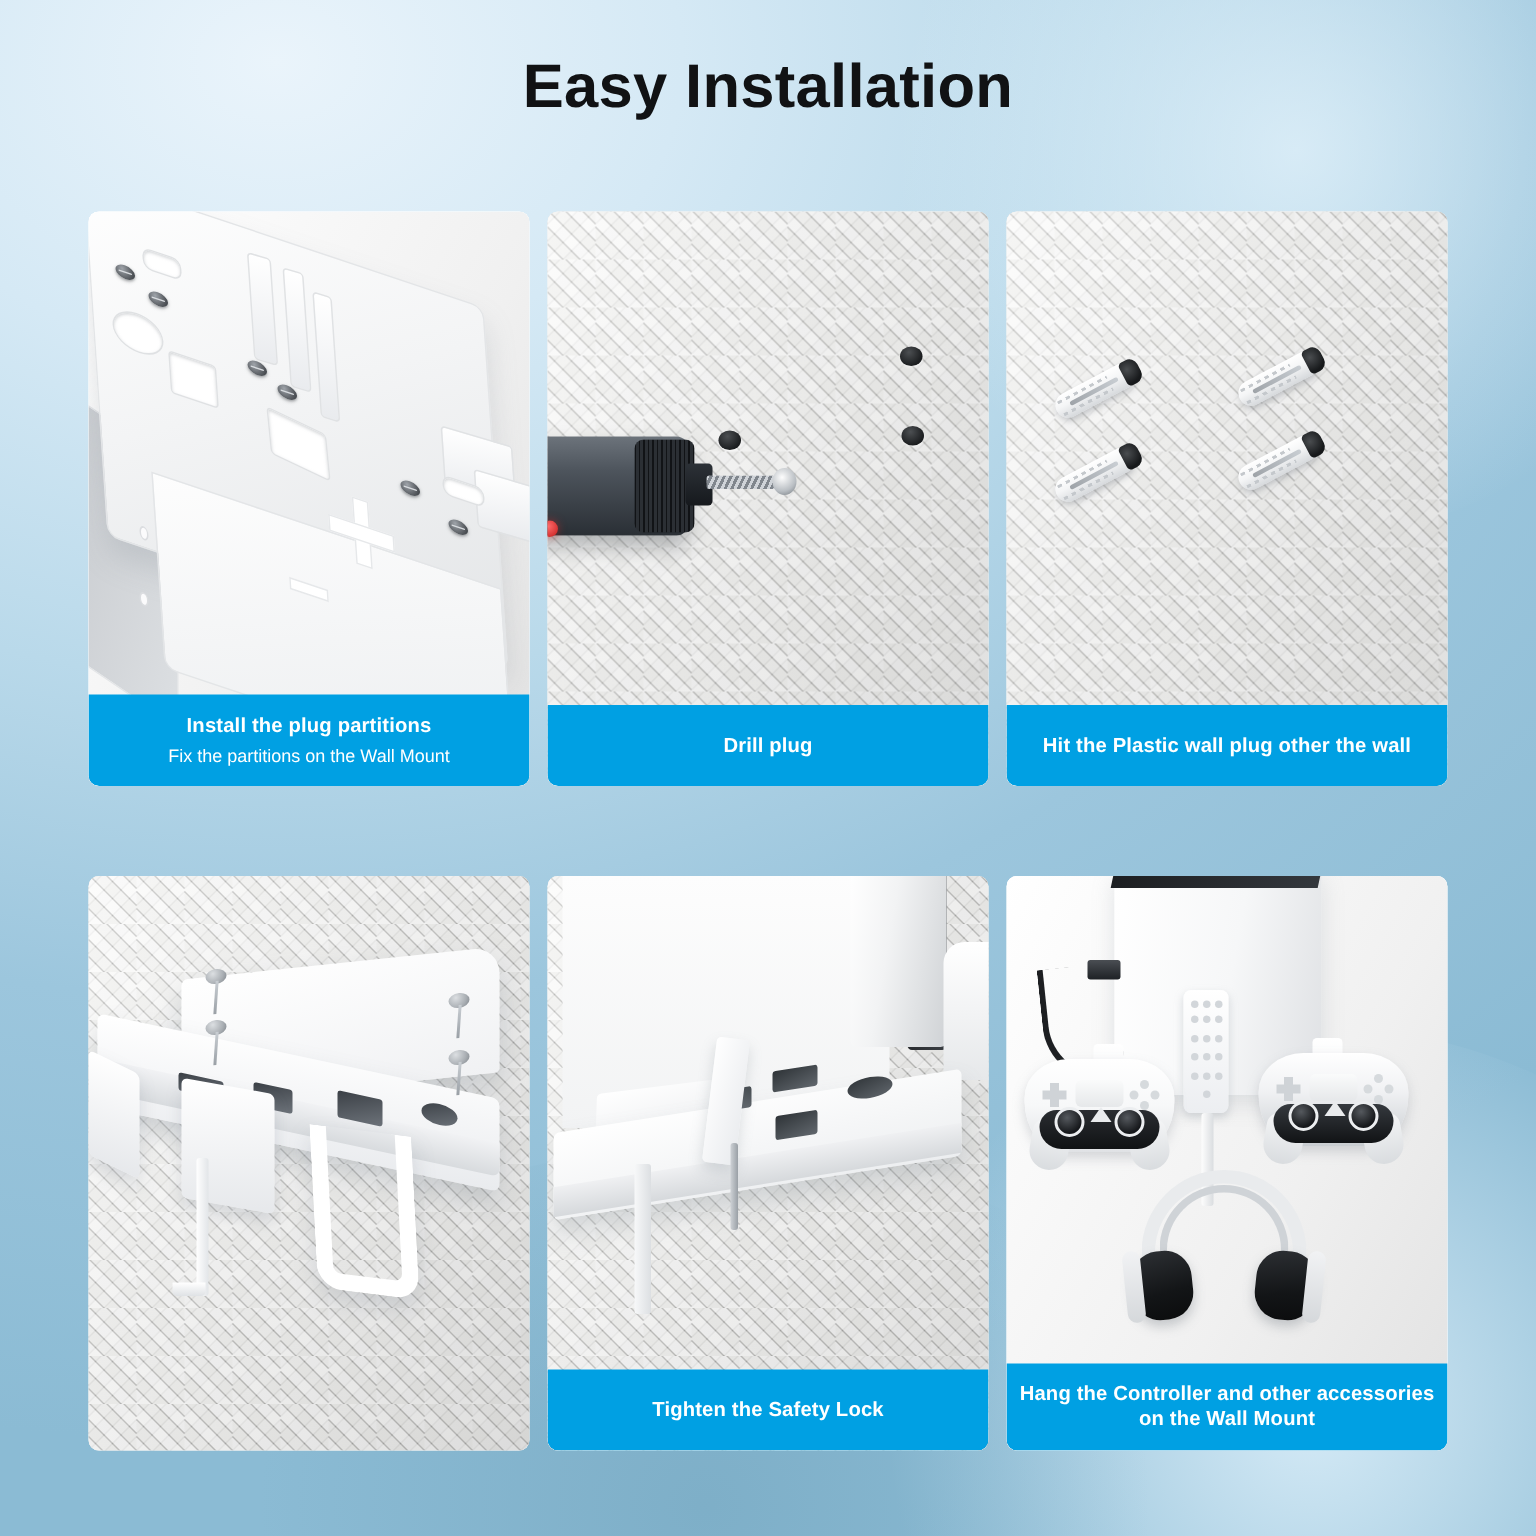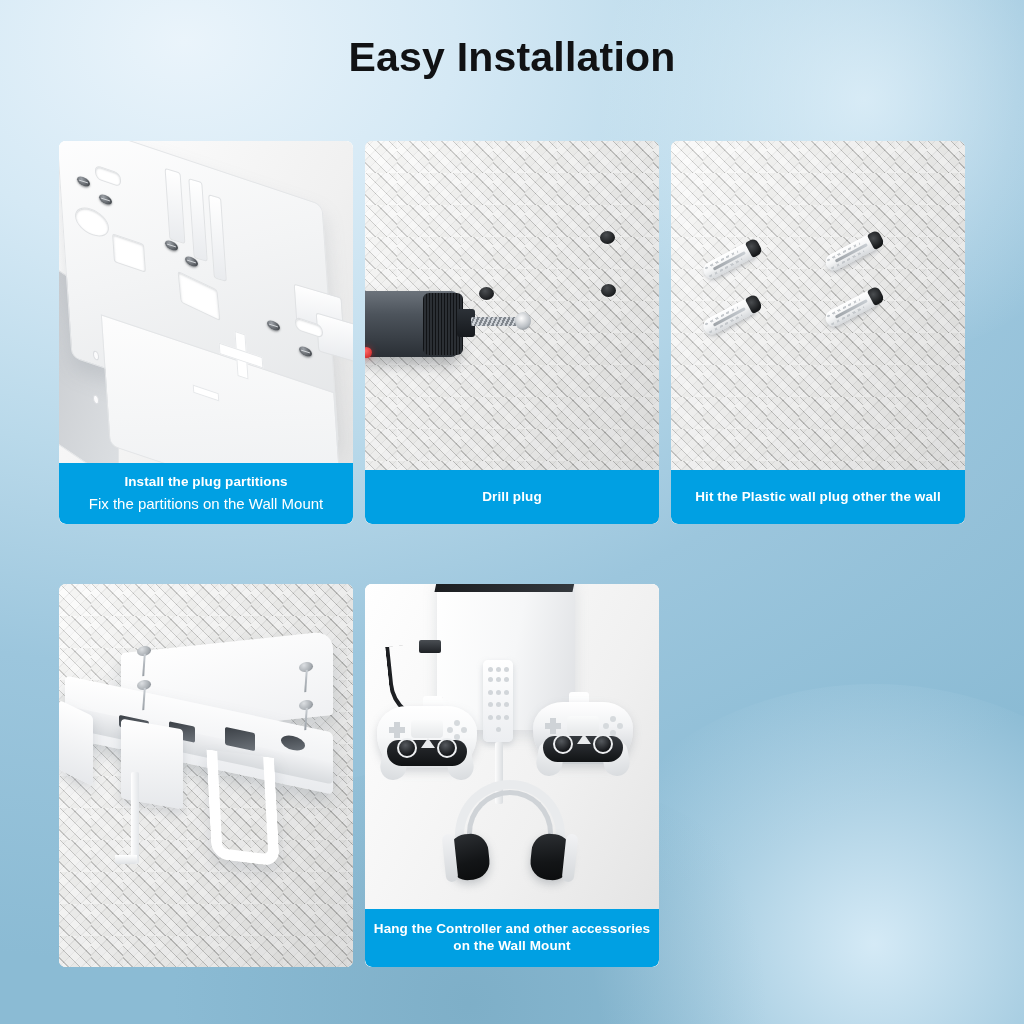--- a/index.html
+++ b/index.html
@@ -115,21 +115,21 @@
     text-align: center;
     padding: 6px 8px;
   }
   .caption .cap-main {
     font-size: 13.5px;
     font-weight: bold;
     line-height: 1.25;
     letter-spacing: .1px;
   }
   .caption .cap-sub {
-    font-size: 15px;
+    font-size: 12px;
     font-weight: normal;
     margin-top: 4px;
     line-height: 1.2;
   }
   .cap-h-61 { height: 61px; }
   .cap-h-54 { height: 54px; }
   .cap-h-58 { height: 58px; }
 
   
   .bracket-scene { position:absolute; inset:0; }
@@ -697,20 +697,45 @@
         <div class="m4-screw" style="left:240px;top:78px;"></div>
         <div class="m4-screw" style="left:240px;top:116px;"></div>
 
         <div class="m4-hook" style="left:0px;top:124px;width:34px;height:70px;transform:skewY(26deg);"></div>
         <div class="m4-hook" style="left:62px;top:140px;width:62px;height:80px;transform:skewY(10deg);"></div>
         <div class="m4-ubracket"></div>
         <div class="m4-stem"></div>
       </div>
     </div>
 
+    <div class="panel">
+      <div class="stage">
+        <div class="wall"></div>
+        <div class="p5-whitewall"></div>
+        <div class="p5-console-black"></div>
+        <div class="p5-console"></div>
+        <div class="p5-console-fin"></div>
+
+        <div class="p5-iron"></div>
+        <div class="p5-tray"></div>
+        <div class="p5-edge"></div>
+
+        <div class="p5-slot" style="left:110px;top:142px;width:26px;height:14px;"></div>
+        <div class="p5-slot" style="left:150px;top:128px;width:30px;height:14px;"></div>
+        <div class="p5-slot" style="left:152px;top:158px;width:28px;height:16px;"></div>
+        <div class="p5-slot" style="left:200px;top:134px;width:30px;height:14px;border-radius:50%;"></div>
+
+        <div class="p5-lock"></div>
+        <div class="p5-bolt"></div>
+        <div class="p5-leg"></div>
+      </div>
+      <div class="caption cap-h-54">
+        <div class="cap-main">Tighten the Safety Lock</div>
+      </div>
+    </div>
 
     <div class="panel">
       <div class="stage stage-white">
         <div class="wall wall-plain"></div>
 
         <div class="p6-console"></div>
         <div class="p6-console-top"></div>
 
         <div class="p6-cable"></div>
         <div class="p6-plug"></div>

